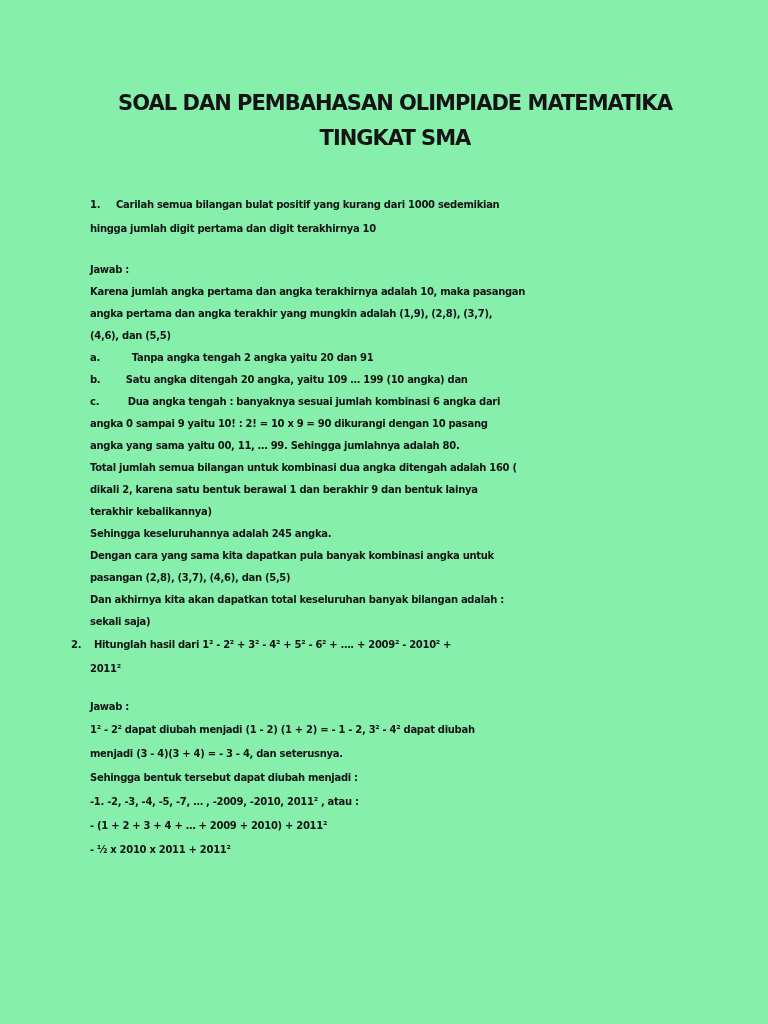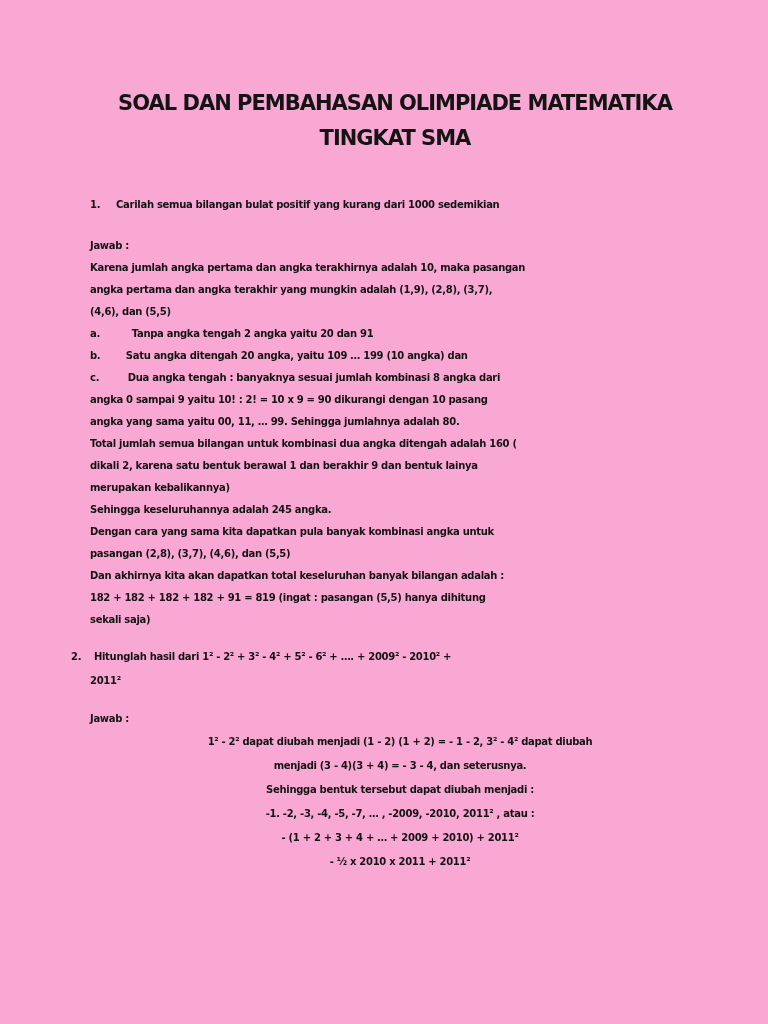--- a/index.html
+++ b/index.html
@@ -4,21 +4,21 @@
 <style>
   html, body {
     margin: 0;
     padding: 0;
     background: #ffffff;
   }
   .page {
     position: relative;
     width: 768px;
     height: 1024px;
-    background: #f9a8d4;
+    background: #86efac;
     color: #141414;
     font-family: "DejaVu Sans", sans-serif;
     font-weight: 700;
     box-sizing: border-box;
     padding: 86px 58px 0 90px;
     overflow: hidden;
   }
   .title {
     margin: 0;
     padding: 0;
@@ -38,60 +38,59 @@
     font-size: 10px;
     line-height: 22px;
     letter-spacing: -0.3px;
     white-space: pre;   
   }
   .question {
     line-height: 24px;
   }
   .math {
     line-height: 24px;
-    text-align: center;
   }
   .emphasis {
     font-style: italic;
   }
   .outdent {
     margin-left: -19px;
   }
   .gap-a { margin-top: 37px; }  
   .gap-b { margin-top: 18px; }  
-  .gap-c { margin-top: 14px; }  
+  .gap-c { }  
   .gap-d { margin-top: 15px; }  
 </style>
 </head>
 <body>
 
 <div class="page">
   <h1 class="title">
     <div class="title-line">SOAL DAN PEMBAHASAN OLIMPIADE MATEMATIKA</div>
     <div class="title-line">TINGKAT SMA</div>
   </h1>
   <div>
       <p class="line question gap-a">1.     Carilah semua bilangan bulat positif yang kurang dari 1000 sedemikian</p>
+      <p class="line question">hingga jumlah digit pertama dan digit terakhirnya 10</p>
       <p class="line body gap-b">Jawab :</p>
       <p class="line body">Karena jumlah angka pertama dan angka terakhirnya adalah 10, maka pasangan</p>
       <p class="line body">angka pertama dan angka terakhir yang mungkin adalah (1,9), (2,8), (3,7),</p>
       <p class="line body">(4,6), dan (5,5)</p>
       <p class="line body">a.          Tanpa angka tengah 2 angka yaitu 20 dan 91</p>
       <p class="line body">b.        Satu angka ditengah 20 angka, yaitu 109 … 199 (10 angka) dan</p>
-      <p class="line body">c.         Dua angka tengah : banyaknya sesuai jumlah kombinasi 8 angka dari</p>
+      <p class="line body">c.         Dua angka tengah : banyaknya sesuai jumlah kombinasi 6 angka dari</p>
       <p class="line body">angka 0 sampai 9 yaitu 10! : 2! = 10 x 9 = 90 dikurangi dengan 10 pasang</p>
       <p class="line body">angka yang sama yaitu 00, 11, … 99. Sehingga jumlahnya adalah 80.</p>
       <p class="line body">Total jumlah semua bilangan untuk kombinasi dua angka ditengah adalah 160 (</p>
       <p class="line body">dikali 2, karena satu bentuk berawal 1 dan berakhir 9 dan bentuk lainya</p>
-      <p class="line body">merupakan kebalikannya)</p>
+      <p class="line body">terakhir kebalikannya)</p>
       <p class="line body">Sehingga keseluruhannya adalah 245 angka.</p>
       <p class="line body">Dengan cara yang sama kita dapatkan pula banyak kombinasi angka untuk</p>
       <p class="line body">pasangan (2,8), (3,7), (4,6), dan (5,5)</p>
       <p class="line body">Dan akhirnya kita akan dapatkan total keseluruhan banyak bilangan adalah :</p>
-      <p class="line body">182 + 182 + 182 + 182 + 91 = 819 (ingat : pasangan (5,5) hanya dihitung</p>
       <p class="line body">sekali saja)</p>
       <p class="line question outdent gap-c">2.    Hitunglah hasil dari 1² - 2² + 3² - 4² + 5² - 6² + …. + 2009² - 2010² +</p>
       <p class="line question">2011²</p>
       <p class="line body gap-d">Jawab :</p>
       <p class="line math">1² - 2² dapat diubah menjadi (1 - 2) (1 + 2) = - 1 - 2, 3² - 4² dapat diubah</p>
       <p class="line math">menjadi (3 - 4)(3 + 4) = - 3 - 4, dan seterusnya.</p>
       <p class="line math">Sehingga bentuk tersebut dapat diubah menjadi :</p>
       <p class="line math">-1. -2, -3, -4, -5, -7, … , -2009, -2010, 2011² , atau :</p>
       <p class="line math">- (1 + 2 + 3 + 4 + … + 2009 + 2010) + 2011²</p>
       <p class="line math">- ½ x 2010 x 2011 + 2011²</p>

